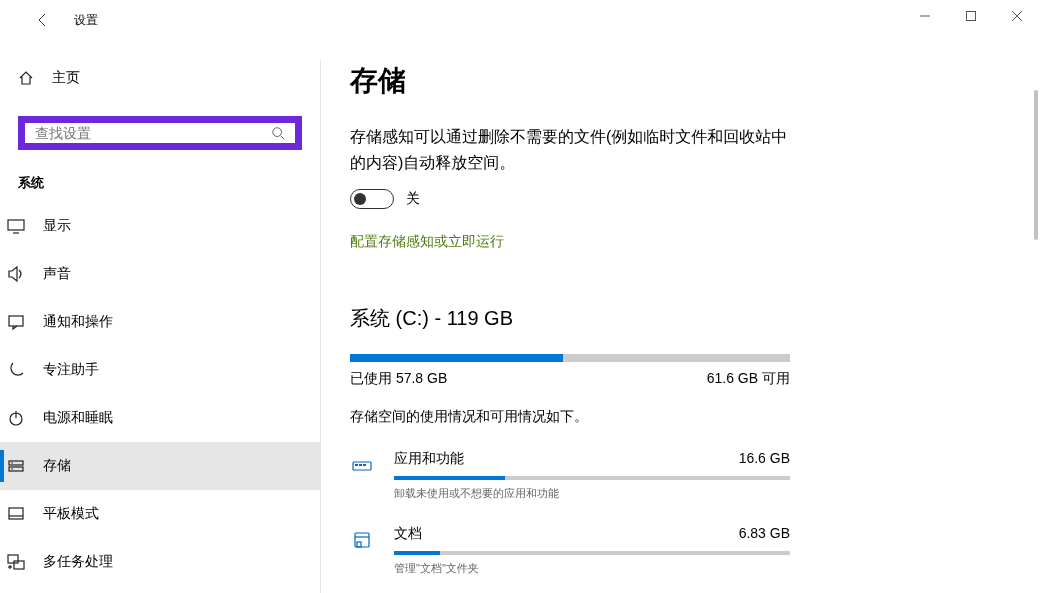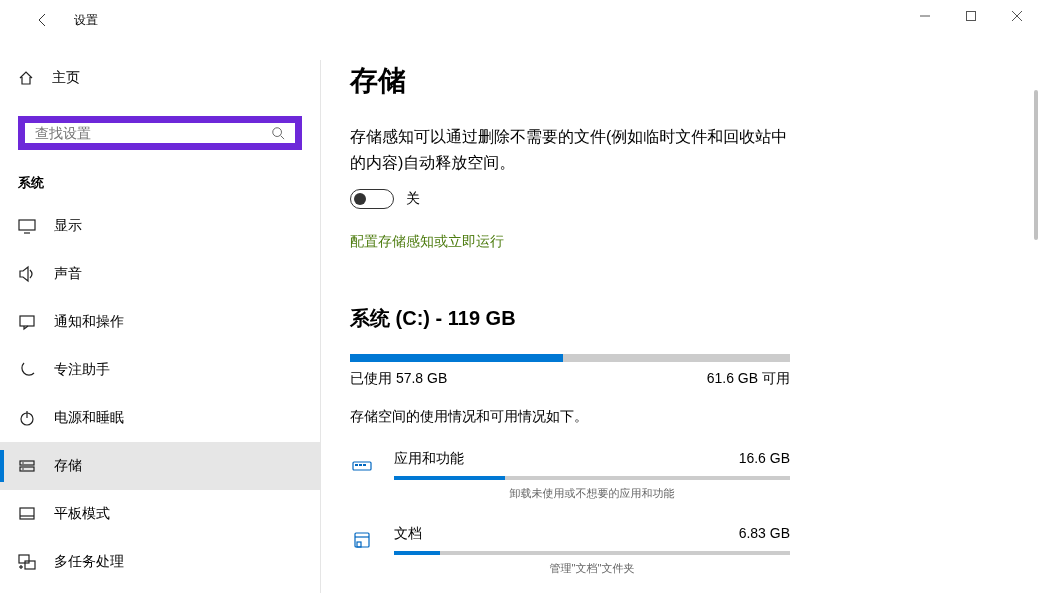--- a/index.html
+++ b/index.html
@@ -18,50 +18,50 @@
 .sidebar { width: 320px; padding: 0 0 0 0; display: flex; flex-direction: column; }
 .sidebar .home { display: flex; align-items: center; height: 40px; padding-left: 18px; cursor: pointer; gap: 18px; font-size: 14px; color: #000; margin-top: 18px; margin-bottom: 18px; }
 
 .searchbox { margin: 0 18px 6px 18px; height: 34px; border: 7px solid #6d28d9; position: relative; display: flex; align-items: center; }
 .searchbox input { border: none; outline: none; width: calc(100% - 34px); height: 100%; padding: 0 10px; font-size: 14px; background: transparent; }
 .searchbox .search-icon { width: 34px; height: 100%; display: flex; align-items: center; justify-content: center; color: #444; }
 
 .section-title { font-size: 13px; font-weight: 600; padding: 18px 18px 10px 18px; color: #000; }
 
 .nav { list-style: none; }
-.nav li { height: 48px; display: flex; align-items: center; padding-left: 18px; gap: 18px; font-size: 14px; color: #000; cursor: pointer; position: relative; }
+.nav li { height: 48px; display: flex; align-items: center; padding-left: 7px; gap: 18px; font-size: 14px; color: #000; cursor: pointer; position: relative; }
 .nav li.active { background: #e6e6e6; }
 .nav li.active::before { content: ""; position: absolute; left: 0; top: 8px; bottom: 8px; width: 4px; background: #0078d4; }
 .nav .ni-icon { width: 18px; height: 18px; display: flex; align-items: center; justify-content: center; color: #222; }
 
 
 .content { flex: 1; padding: 22px 40px 0 30px; position: relative; overflow-y: auto; }
 .content::-webkit-scrollbar { width: 6px; }
 .content::-webkit-scrollbar-thumb { background: #c1c1c1; }
 .content::before { content: ""; position: absolute; left: 0; top: 20px; bottom: 0; width: 1px; background: #e5e5e5; }
 
 .page-title { font-size: 28px; font-weight: 600; color: #000; margin-bottom: 24px; }
 .desc { font-size: 16px; color: #000; line-height: 1.6; max-width: 440px; }
 
 .toggle-row { display: flex; align-items: center; gap: 12px; margin-top: 14px; }
 .toggle { width: 44px; height: 20px; border: 1px solid #333; border-radius: 10px; position: relative; cursor: pointer; background: #fff; }
 .toggle .knob { width: 12px; height: 12px; background: #333; border-radius: 50%; position: absolute; left: 3px; top: 3px; }
 .toggle-label { font-size: 14px; color: #000; }
 
 .link { color: #4d7c0f; font-size: 14px; cursor: pointer; margin-top: 24px; display: inline-block; }
 
-.drive-title { font-size: 20px; font-weight: 700; margin-top: 54px; color: #000; }
+.drive-title { font-size: 20px; font-weight: 400; margin-top: 54px; color: #000; }
 .bar { height: 8px; background: #ccc; width: 440px; margin-top: 22px; position: relative; }
 .bar .fill { background: #0078d4; height: 100%; }
 .bar-labels { display: flex; justify-content: space-between; width: 440px; margin-top: 8px; font-size: 14px; color: #000; align-items: center; }
 .sub-desc { font-size: 14px; margin-top: 20px; color: #000; }
 
 .cat { display: flex; gap: 20px; margin-top: 24px; width: 440px; align-items: flex-start; cursor: pointer; }
 .cat .cat-icon { width: 24px; height: 24px; margin-top: 3px; color: #0067c0; display: flex; align-items: center; justify-content: center; }
-.cat .cat-body { flex: 1; text-align: center; }
+.cat .cat-body { flex: 1; }
 .cat .cat-head { display: flex; justify-content: space-between; font-size: 14px; color: #000; }
 .cat .cat-bar { height: 4px; background: #ccc; margin-top: 8px; position: relative; }
 .cat .cat-bar .cat-fill { background: #0078d4; height: 100%; }
 .cat .cat-hint { font-size: 11px; color: #666; margin-top: 6px; }
 
 .scroll-indicator { position: absolute; right: 2px; top: 50px; width: 4px; height: 150px; background: #c1c1c1; border-radius: 2px; }
 
 svg { display: block; }
 </style>
 </head>

